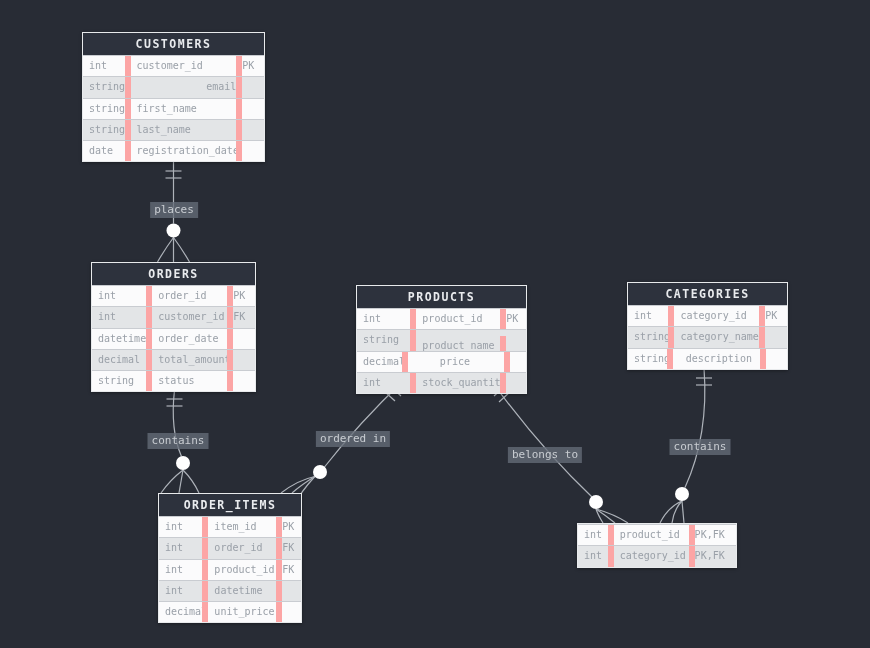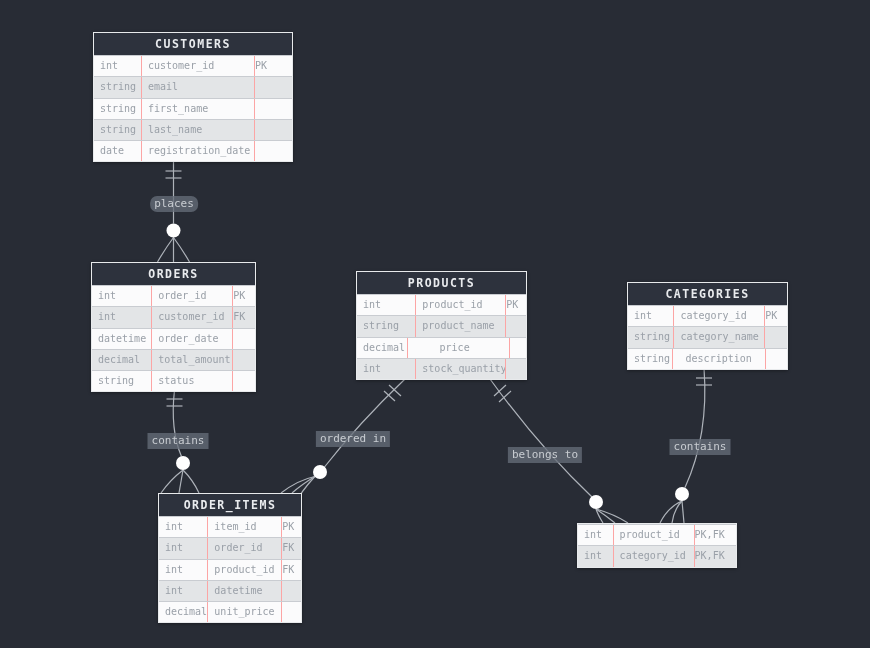--- a/index.html
+++ b/index.html
@@ -18,21 +18,21 @@
     background:#2d323d;color:#e9ebee;
     font-size:11.5px;font-weight:bold;letter-spacing:1.5px;
   }
   .entity-row{
     display:flex;height:21.3px;line-height:20.3px;
     background:#fbfbfc;border-top:1px solid #c9ccd1;
     font-size:10px;color:#9aa0a8;box-sizing:border-box;
   }
   .entity-row.alt{background:#e3e5e7;}
   .cell{box-sizing:border-box;padding-left:6px;overflow:hidden;white-space:nowrap;}
-  .cell.c-type,.cell.c-name{border-right:1px solid #fca5a5;}
+  .cell.c-type,.cell.c-name{border-right:6px solid #fca5a5;}
   .cell.c-key{text-align:left;padding-left:0;}
   .rel-label{
     position:absolute;transform:translate(-50%,-50%);
     background:rgba(101,109,120,0.78);color:#c9cdd2;
     font-size:11px;line-height:14px;padding:1px 4px;white-space:nowrap;
   }
 </style>
 </head>
 <body>
 
@@ -77,30 +77,30 @@
       <g>
         <path d="M704,368 Q709,435 685,487.5" fill="none" stroke="#aeb3ba" stroke-width="1.2"></path>
         <path d="M696,378 L712,378" fill="none" stroke="#aeb3ba" stroke-width="1.2"></path>
         <path d="M696,385 L712,385" fill="none" stroke="#aeb3ba" stroke-width="1.2"></path>
         <path d="M682,501 Q668,507 660,523" fill="none" stroke="#aeb3ba" stroke-width="1.2"></path>
         <path d="M682,501 Q674,509 672,523" fill="none" stroke="#aeb3ba" stroke-width="1.2"></path>
         <path d="M682,501 L684,523" fill="none" stroke="#aeb3ba" stroke-width="1.2"></path>
         <circle cx="682" cy="494" r="7" fill="#ffffff"></circle>
       </g>
     </svg>
-    <div class="entity" style="left: 93px; top: 32px; width: 200px;">
+    <div class="entity" style="left: 82px; top: 32px; width: 183px;">
       <div class="entity-header">CUSTOMERS</div>
       <div class="entity-row">
         <span class="cell c-type" style="width: 48px;">int</span>
         <span class="cell c-name" style="width: 113px;">customer_id</span>
         <span class="cell c-key" style="width: 22px;">PK</span>
       </div>
       <div class="entity-row alt">
         <span class="cell c-type" style="width: 48px;">string</span>
-        <span class="cell c-name" style="width: 113px;">email</span>
+        <span class="cell c-name" style="width: 113px; text-align: right;">email</span>
         <span class="cell c-key" style="width: 22px;"></span>
       </div>
       <div class="entity-row">
         <span class="cell c-type" style="width: 48px;">string</span>
         <span class="cell c-name" style="width: 113px;">first_name</span>
         <span class="cell c-key" style="width: 22px;"></span>
       </div>
       <div class="entity-row alt">
         <span class="cell c-type" style="width: 48px;">string</span>
         <span class="cell c-name" style="width: 113px;">last_name</span>
@@ -133,30 +133,30 @@
         <span class="cell c-type" style="width: 61px;">decimal</span>
         <span class="cell c-name" style="width: 82px;">total_amount</span>
         <span class="cell c-key" style="width: 22px;"></span>
       </div>
       <div class="entity-row">
         <span class="cell c-type" style="width: 61px;">string</span>
         <span class="cell c-name" style="width: 82px;">status</span>
         <span class="cell c-key" style="width: 22px;"></span>
       </div>
     </div>
-    <div class="entity" style="left: 356px; top: 271px; width: 171px;">
+    <div class="entity" style="left: 356px; top: 285px; width: 171px;">
       <div class="entity-header">PRODUCTS</div>
       <div class="entity-row">
         <span class="cell c-type" style="width: 60px;">int</span>
         <span class="cell c-name" style="width: 91px;">product_id</span>
         <span class="cell c-key" style="width: 20px;">PK</span>
       </div>
       <div class="entity-row alt">
         <span class="cell c-type" style="width: 60px;">string</span>
-        <span class="cell c-name" style="width: 91px;">product_name</span>
+        <span class="cell c-name" style="width: 91px; margin-top: 6px;">product_name</span>
         <span class="cell c-key" style="width: 20px;"></span>
       </div>
       <div class="entity-row">
         <span class="cell c-type" style="width: 60px;">decimal</span>
         <span class="cell c-name" style="width: 91px; margin-left: 26px;">price</span>
         <span class="cell c-key" style="width: 20px;"></span>
       </div>
       <div class="entity-row alt">
         <span class="cell c-type" style="width: 60px;">int</span>
         <span class="cell c-name" style="width: 91px;">stock_quantity</span>
@@ -214,18 +214,18 @@
         <span class="cell c-type" style="width: 36px;">int</span>
         <span class="cell c-name" style="width: 82px;">product_id</span>
         <span class="cell c-key" style="width: 42px;">PK,FK</span>
       </div>
       <div class="entity-row alt">
         <span class="cell c-type" style="width: 36px;">int</span>
         <span class="cell c-name" style="width: 82px;">category_id</span>
         <span class="cell c-key" style="width: 42px;">PK,FK</span>
       </div>
     </div>
-    <div class="rel-label" style="left: 174px; top: 204px; border-radius: 7px;">places</div>
+    <div class="rel-label" style="left: 174px; top: 210px;">places</div>
     <div class="rel-label" style="left: 178px; top: 441px;">contains</div>
     <div class="rel-label" style="left: 353px; top: 439px;">ordered in</div>
     <div class="rel-label" style="left: 545px; top: 455px;">belongs to</div>
     <div class="rel-label" style="left: 700px; top: 447px;">contains</div>
   </div>
 
 </body></html>

